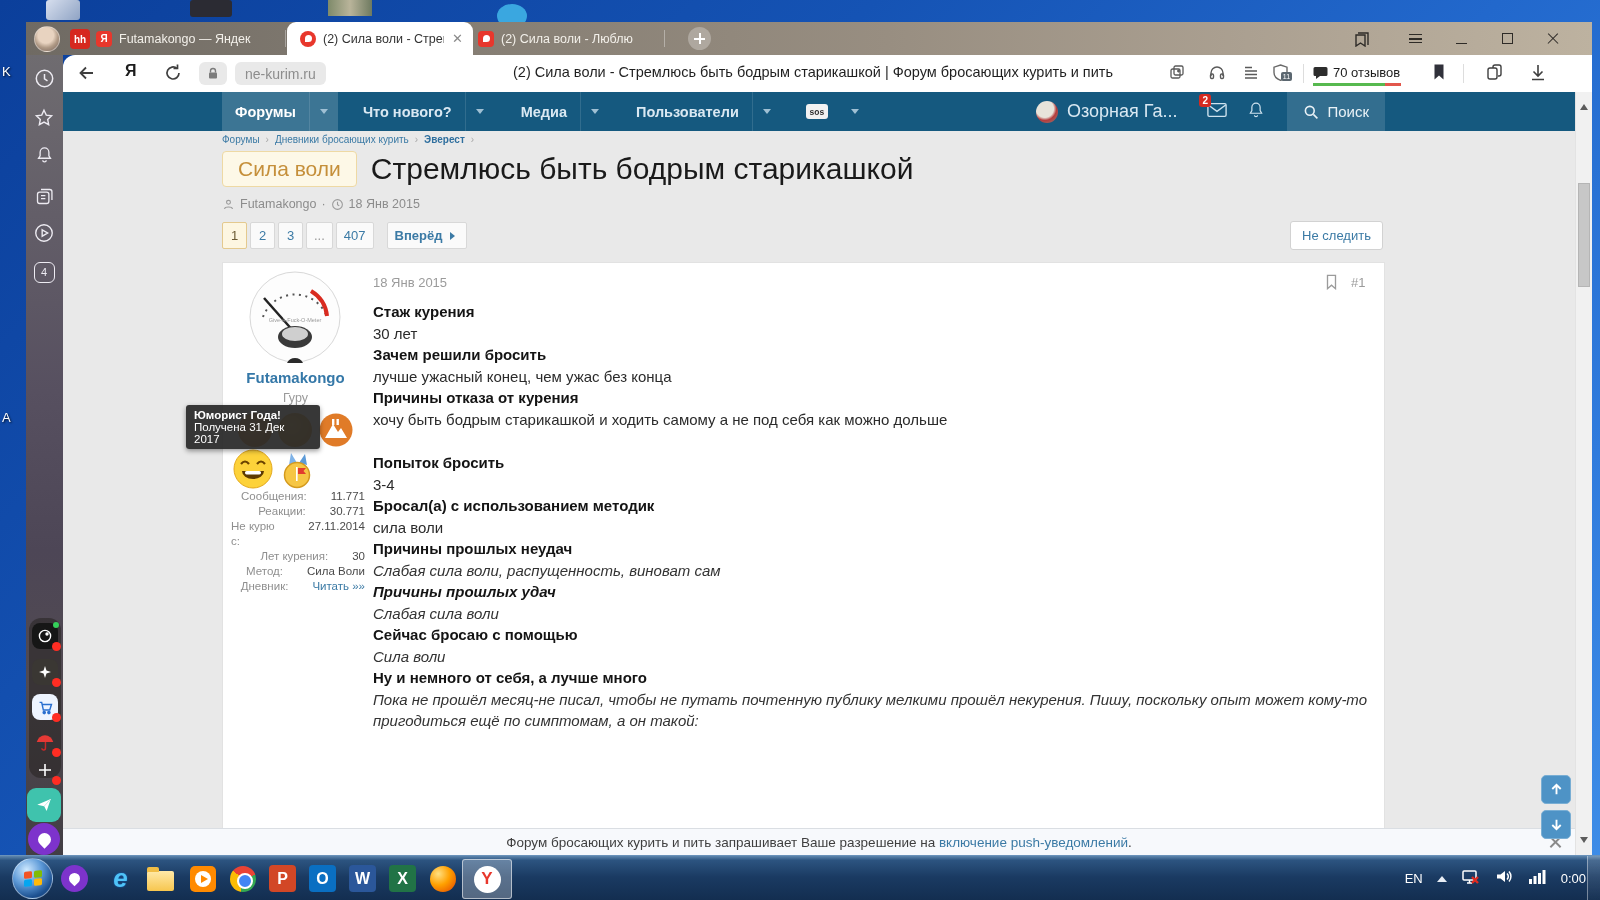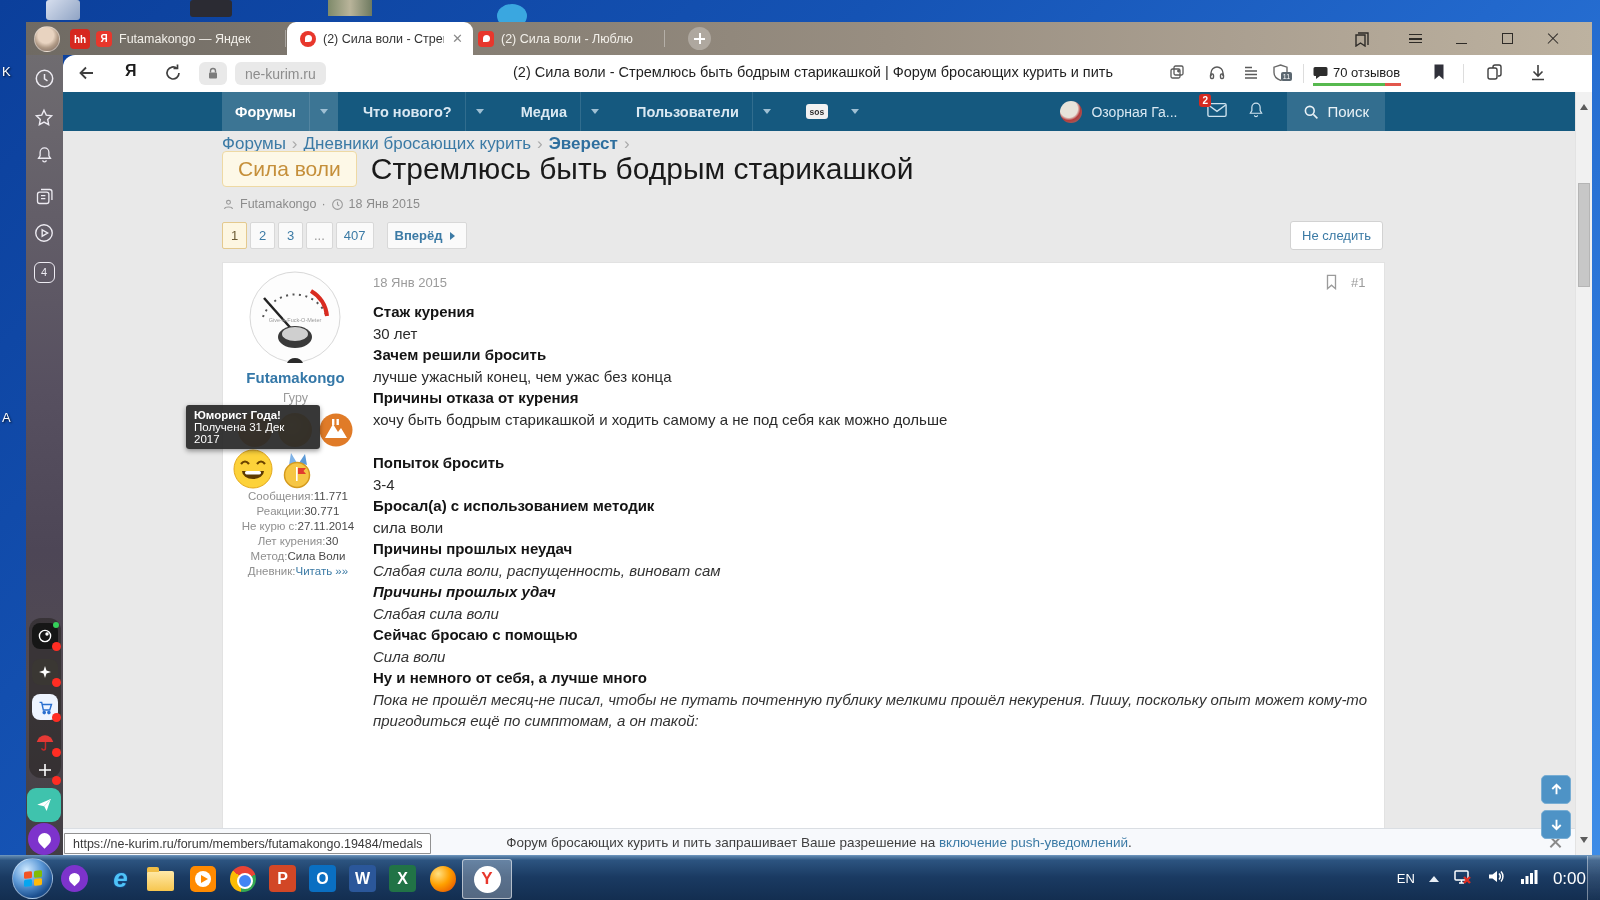--- a/index.html
+++ b/index.html
@@ -75,30 +75,30 @@
   .navbar { position:absolute; left:63px; top:92px; width:1512px; height:39px; background:#15597f; }
   .nleft { position:absolute; left:159px; top:0; height:39px; display:flex; align-items:stretch; }
   .nitem { display:flex; align-items:center; color:#d9e8f2; font-size:14.5px; font-weight:bold; padding:0 13px; white-space:nowrap; }
   .nsel { background:rgba(255,255,255,.17); color:#fff; }
   .ncaret { display:flex; align-items:center; padding:0 10px; border-left:1px solid rgba(255,255,255,.12); }
   .caret { width:0; height:0; border:4px solid transparent; border-top:5px solid #9fc0d4; margin-top:4px; }
   .soschip { width:22px; height:15px; background:#f2f2f2; border-radius:3px; color:#333; font-size:8.5px; font-weight:bold;
     display:flex; align-items:center; justify-content:center; }
   .nright { position:absolute; right:190px; top:0; height:39px; display:flex; align-items:center; }
   .navav { width:22px; height:22px; border-radius:50%; background:radial-gradient(circle at 40% 35%,#e8e4da 0 45%,#b53c3c 60%,#8a8580 100%); }
-  .nuser { color:#d9e8f2; font-size:14px; margin:0 16px 0 9px; }
+  .nuser { color:#d9e8f2; font-size:18px; margin:0 16px 0 9px; }
   .mailwrap { position:relative; margin:0 14px; color:#cfe3ef; }
   .mbadge { position:absolute; left:-8px; top:-8px; background:#d62a20; color:#fff; font-size:10px; font-weight:bold;
     border-radius:3px; padding:0 3px; line-height:13px; }
   .nsearch { height:39px; background:rgba(255,255,255,.13); display:flex; align-items:center; color:#eaf2f7;
     font-size:15px; padding:0 16px; margin-left:16px; gap:8px; }
 
   
   .page { position:absolute; left:63px; top:131px; width:1512px; height:697px; background:#e9e9e9; overflow:hidden; }
-  .crumbs { position:absolute; left:159px; top:3px; font-size:17px; color:#999; }
+  .crumbs { position:absolute; left:159px; top:3px; font-size:10px; color:#999; }
   .crumbs a { color:#3b7aa5; text-decoration:none; }
   .crumbs .b { font-weight:bold; color:#2f6f9e; }
   .crumbs .sep { color:#aaa; margin:0 6px; }
   .trow { position:absolute; left:159px; top:20px; display:flex; align-items:center; gap:14px; }
   .prefix { border:1px solid #eed9a4; background:#fdf8e7; color:#c58f3a; font-size:21px; padding:5px 15px; border-radius:4px; }
   .h1 { font-size:30px; color:#1a1a1a; white-space:nowrap; }
   .meta { position:absolute; left:159px; top:66px; display:flex; align-items:center; gap:5px; color:#8c8c8c; font-size:12.5px; }
   .pgn { position:absolute; left:159px; top:91px; display:flex; gap:3px; }
   .pg { min-width:25px; height:27px; border:1px solid #d8d8d8; background:#fafafa; color:#3b7aa5; font-size:13px;
     display:flex; align-items:center; justify-content:center; padding:0 7px; border-radius:2px; }
@@ -112,21 +112,21 @@
   
   .card { position:absolute; left:159px; top:131px; width:1163px; height:720px; background:#fff; border:1px solid #e2e2e2; }
   .uname { position:absolute; left:0; top:106px; width:145px; text-align:center; color:#3578a8; font-weight:bold; font-size:15px; }
   .urank { position:absolute; left:0; top:128px; width:145px; text-align:center; color:#9a9a9a; font-size:12.5px; }
   .badge { position:absolute; border-radius:50%; }
   .tooltip { position:absolute; left:-37px; top:142px; width:134px; background:rgba(40,40,40,.93); color:#fff; border-radius:3px;
     padding:4px 8px; z-index:5; box-shadow:0 2px 5px rgba(0,0,0,.4); }
   .tooltip .l1 { font-size:11.5px; font-weight:bold; }
   .tooltip .l2 { font-size:11.5px; }
   .stats { position:absolute; left:8px; top:226px; width:134px; font-size:11.5px; }
-  .stats .row { display:flex; justify-content:center; line-height:15px; }
+  .stats .row { display:flex; justify-content:flex-end; line-height:15px;gap:24px; }
   .stats .lb { color:#8f8f8f; }
   .stats .vl { color:#4a4a4a; }
   .stats .vl.link { color:#3b7aa5; }
   .phead { position:absolute; left:150px; top:12px; color:#9b9b9b; font-size:13px; }
   .pnum { position:absolute; left:1128px; top:12px; color:#9b9b9b; font-size:13px; }
   .pbook { position:absolute; left:1102px; top:11px; color:#9b9b9b; }
   .body { position:absolute; left:150px; top:38px; width:1006px; font-size:15px; line-height:21.5px; color:#2b2b2b; }
   .q { font-weight:bold; color:#141414; }
   .qi { font-style:italic; }
   .ai { font-style:italic; color:#333; }
@@ -627,21 +627,20 @@
     </span>
     <span class="nclose"></span>
   </div>
 
   <div class="scroll">
     <span class="sarrow" style="top:8px;border-bottom:6px solid #5c5c5c;"></span>
     <span class="thumb"></span>
     <span class="sarrow" style="bottom:8px;border-top:6px solid #5c5c5c;"></span>
   </div>
 
-  <div class="stip">https://ne-kurim.ru/forum/members/futamakongo.19484/medals</div>
 
   <div class="task">
     <div class="orb">
       <span class="wflag">
         <i style="background:#f35325;"></i>
           <i style="background:#81bc06;"></i>
           <i style="background:#05a6f0;"></i>
           <i style="background:#ffba08;"></i>
       </span>
     </div>
@@ -700,18 +699,18 @@
           </svg>
       </span>
       <span>
         <svg width="19" height="15" viewBox="0 0 19 15">
             <rect x="1" y="10" width="3" height="5" fill="#fff"></rect>
             <rect x="5.5" y="7" width="3" height="8" fill="#fff"></rect>
             <rect x="10" y="4" width="3" height="11" fill="#fff"></rect>
             <rect x="14.5" y="1" width="3" height="14" fill="#fff"></rect>
           </svg>
       </span>
-      <span style="font-size:17px;">0:00</span>
+      <span style="font-size:13px;">0:00</span>
     </div>
     <span class="showdesk"></span>
   </div>
 
 </div>
 
 </body></html>

